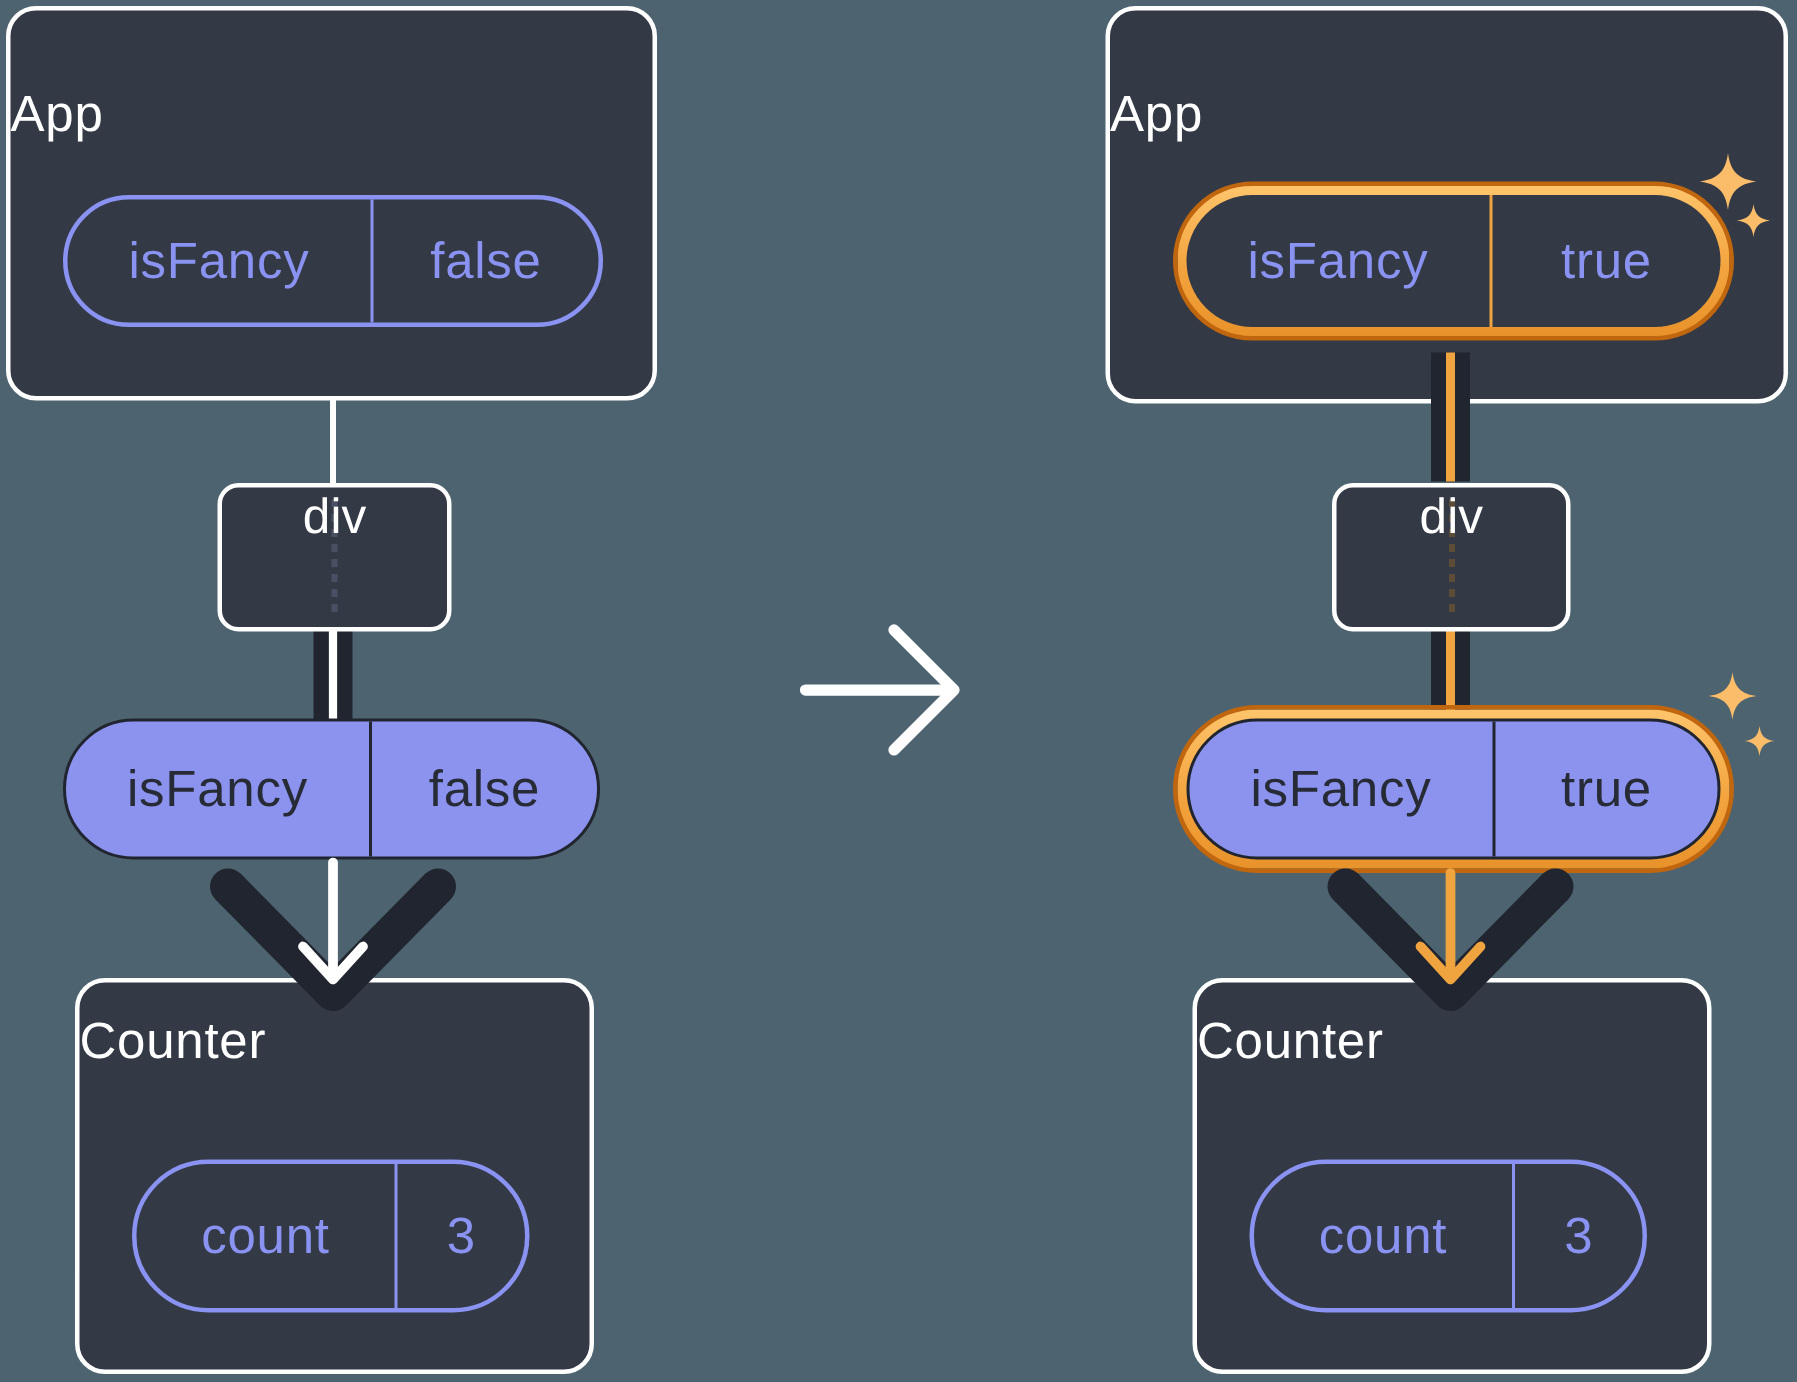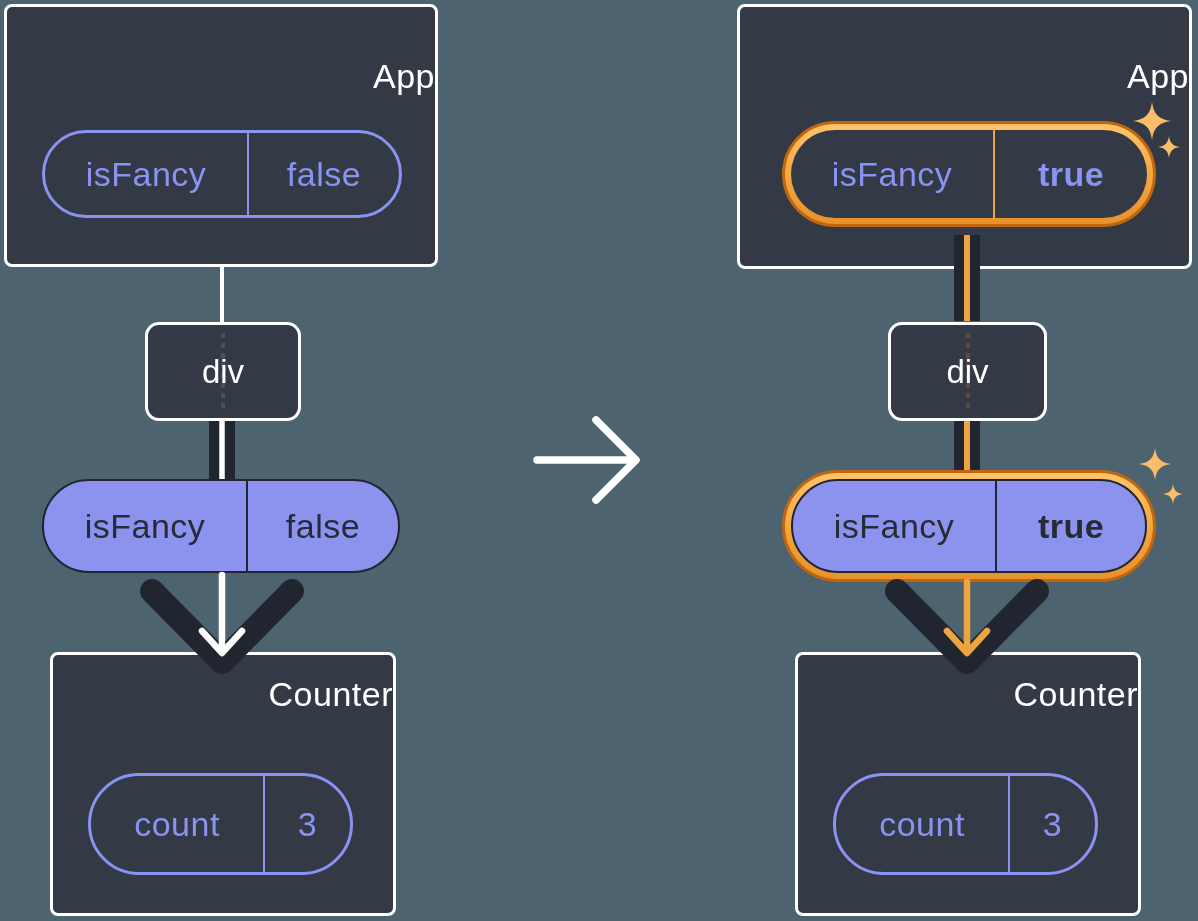--- a/index.html
+++ b/index.html
@@ -5,29 +5,29 @@
   html,body{margin:0;padding:0;background:#4D6470;}
   .stage{
     position:relative;width:1198px;height:921px;background:#4D6470;
     font-family:"Liberation Sans", sans-serif;overflow:hidden;
   }
   .layer{position:absolute;left:0;top:0;width:1198px;height:921px;pointer-events:none;}
   .under{z-index:1;}
   .over{z-index:6;}
   .card{
     position:absolute;background:#333945;border:3.5px solid #ffffff;
-    border-radius:8px;box-sizing:border-box;z-index:2;text-align:right;
+    border-radius:20px;box-sizing:border-box;z-index:2;text-align:left;
   }
   .card-title{color:#ffffff;font-size:34px;letter-spacing:.5px;}
   .app-title{margin-top:50px;}
   .counter-title{margin-top:20px;}
   .divnode{
     position:absolute;background:#333945;border:3.5px solid #ffffff;
     border-radius:14px;box-sizing:border-box;z-index:3;
-    display:flex;align-items:center;justify-content:center;
+    display:flex;justify-content:center;
   }
   .divnode .label{color:#ffffff;font-size:33px;position:relative;z-index:2;}
   .pass-line{
     position:absolute;top:8px;bottom:8px;left:50%;width:4px;margin-left:-2px;z-index:1;
   }
   .pass-line.cold{background:repeating-linear-gradient(to bottom,#4a5064 0 5px,transparent 5px 10px);}
   .pass-line.warm{background:repeating-linear-gradient(to bottom,#5d4d37 0 5px,transparent 5px 10px);}
   .pill{
     position:absolute;box-sizing:border-box;display:flex;align-items:stretch;
     z-index:4;font-size:34px;letter-spacing:.5px;
@@ -47,21 +47,21 @@
   .fancy{
     position:absolute;box-sizing:border-box;z-index:4;
     border:3.5px solid #c0660f;border-radius:60px;padding:6px;
     background:linear-gradient(180deg,#ffc46b 0%,#f3a43e 55%,#e8922a 100%);
   }
   .fancy .pill{position:relative;width:100%;height:100%;}
   .fancy .pill.ghost{
     background:#333945;border:none;border-radius:44px;color:#8a93f1;
   }
   .fancy .pill.ghost .sep{width:0;border-left:2.5px solid #f0a440;}
-  .bold{font-weight:bold;}
+  .bold{font-weight:normal;}
 </style>
 </head>
 <body>
 
 <div class="stage">
 
   <svg class="layer under" viewBox="0 0 1198 921">
 
     <line x1="222" y1="264" x2="222" y2="326" stroke="#ffffff" stroke-width="4"></line>
 

